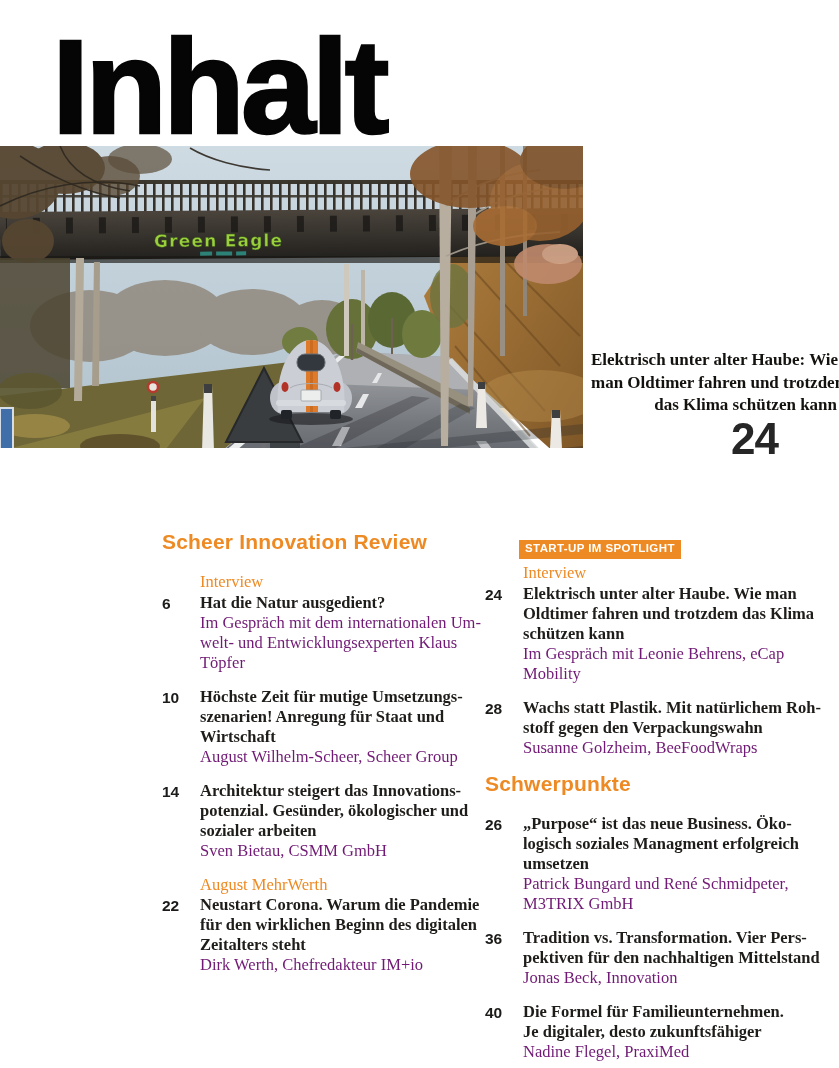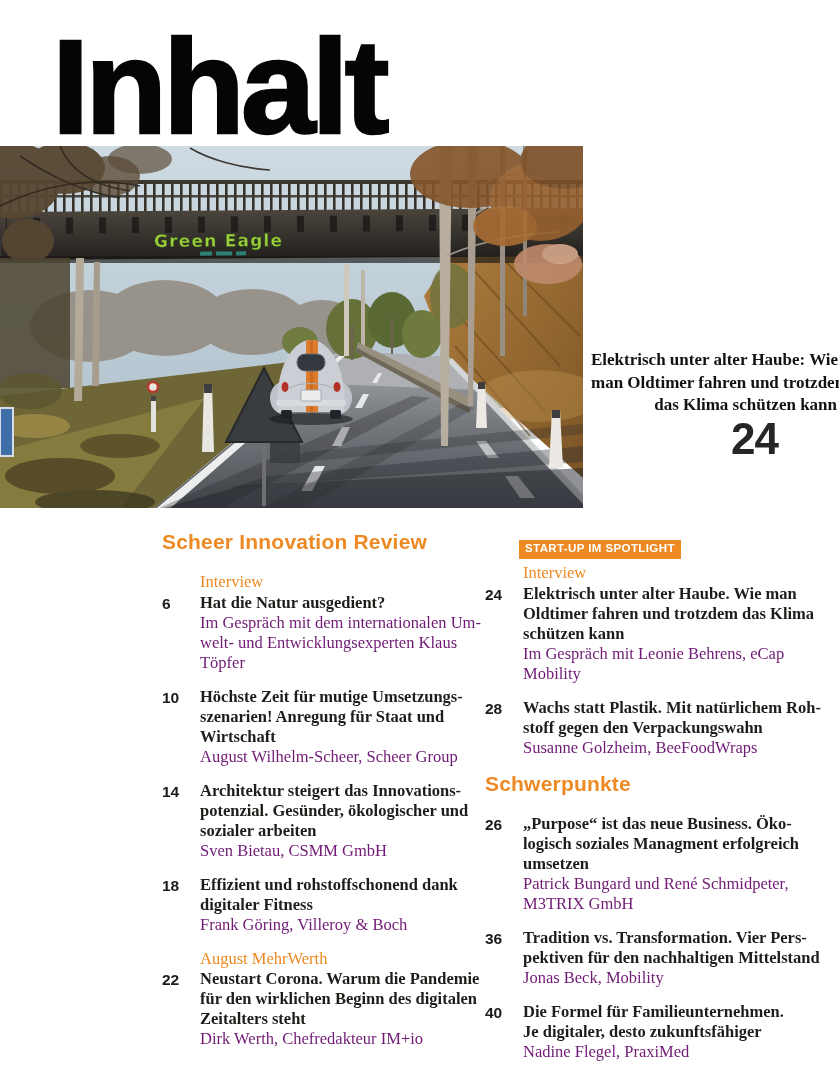--- a/index.html
+++ b/index.html
@@ -6,21 +6,21 @@
   body{
     width:839px;height:1068px;position:relative;overflow:hidden;background:#ffffff;
     font-family:"Liberation Serif",serif;
   }
   .page-title{
     position:absolute;left:52px;top:20px;margin:0;
     font-family:"Liberation Sans","DejaVu Sans",sans-serif;font-weight:bold;
     font-size:134px;line-height:1;letter-spacing:-4px;color:#050505;
     -webkit-text-stroke:2.5px #050505;
   }
-  .hero{position:absolute;left:0;top:146px;width:583px;height:362px;overflow:hidden}
+  .hero{position:absolute;left:0;top:146px;width:583px;height:302px;overflow:hidden}
   .hero svg{display:block}
   .hero-caption{
     position:absolute;left:591px;top:349px;width:246px;
     font-weight:bold;font-size:17px;line-height:22.5px;color:#14120f;white-space:pre;text-align:right;
   }
   .caption-page{
     position:absolute;left:731px;top:417px;
     font-family:"Liberation Sans","DejaVu Sans",sans-serif;font-weight:bold;
     font-size:44px;line-height:1;color:#262626;letter-spacing:-1px;
   }
@@ -287,28 +287,20 @@
     <div class="entry">
       <span class="num">14</span>
       <div class="entry-body">
         <div class="entry-title">Architektur steigert das Innovations-
 potenzial. Gesünder, ökologischer und
 sozialer arbeiten</div>
         <div class="entry-byline">Sven Bietau, CSMM GmbH</div>
       </div>
     </div>
 
-    <div class="entry">
-      <span class="num">18</span>
-      <div class="entry-body">
-        <div class="entry-title">Effizient und rohstoffschonend dank
-digitaler Fitness</div>
-        <div class="entry-byline">Frank Göring, Villeroy &amp; Boch</div>
-      </div>
-    </div>
 
     <div class="kicker">August MehrWerth</div>
     <div class="entry">
       <span class="num">22</span>
       <div class="entry-body">
         <div class="entry-title">Neustart Corona. Warum die Pandemie
 für den wirklichen Beginn des digitalen
 Zeitalters steht</div>
         <div class="entry-byline">Dirk Werth, Chefredakteur IM+io</div>
       </div>
@@ -350,21 +342,21 @@
         <div class="entry-byline">Patrick Bungard und René Schmidpeter,
 M3TRIX GmbH</div>
       </div>
     </div>
 
     <div class="entry">
       <span class="num">36</span>
       <div class="entry-body">
         <div class="entry-title">Tradition vs. Transformation. Vier Pers-
 pektiven für den nachhaltigen Mittelstand</div>
-        <div class="entry-byline">Jonas Beck, Mobility</div>
+        <div class="entry-byline">Jonas Beck, Innovation</div>
       </div>
     </div>
 
     <div class="entry">
       <span class="num">40</span>
       <div class="entry-body">
         <div class="entry-title">Die Formel für Familieunternehmen.
 Je digitaler, desto zukunftsfähiger</div>
         <div class="entry-byline">Nadine Flegel, PraxiMed</div>
       </div>

